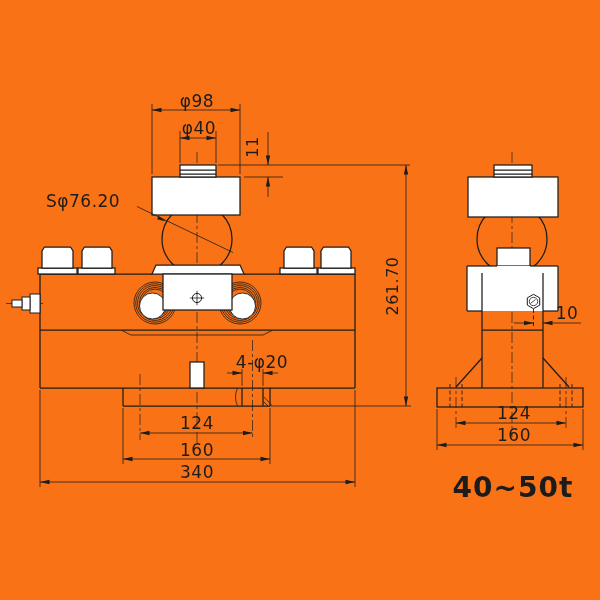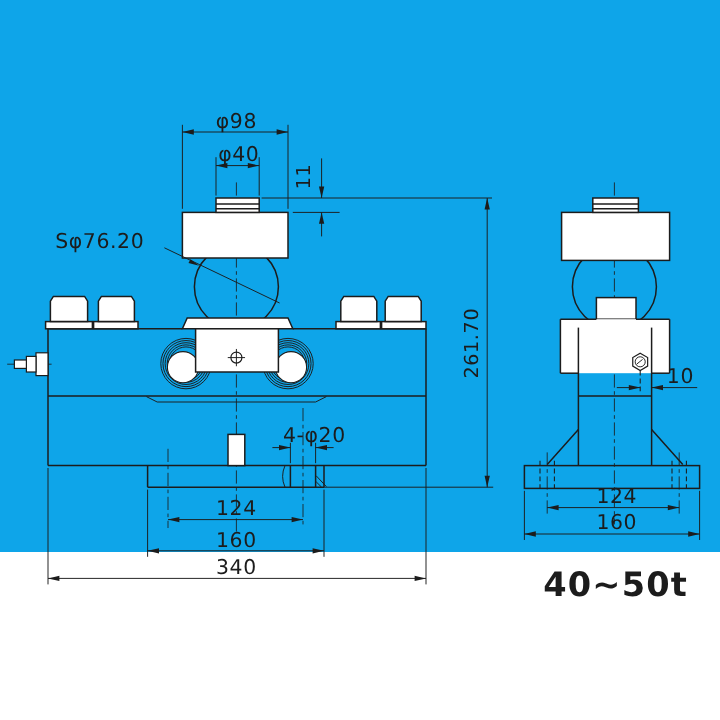--- a/index.html
+++ b/index.html
@@ -1,16 +1,16 @@
 <!DOCTYPE html>
 <html><head>
 <meta charset="utf-8">
 <style>
   html,body{margin:0;padding:0;background:#ffffff;width:600px;height:600px;overflow:hidden;}
-  .drawing-stage{width:600px;height:460px;background:#0ea5e9;}
+  .drawing-stage{width:600px;height:600px;background:#f97316;}
   svg{display:block;font-family:"DejaVu Sans","Liberation Sans",sans-serif;}
   .obj{stroke:#1c1c1c;stroke-width:1.25;fill:none;stroke-linecap:butt;}
   .objf{stroke:#1c1c1c;stroke-width:1.25;fill:#ffffff;}
   .thin{stroke:#1c1c1c;stroke-width:0.8;fill:none;}
   .cline{stroke:#1c1c1c;stroke-width:0.7;fill:none;stroke-dasharray:11 3 3 3;}
   .hdash{stroke:#1c1c1c;stroke-width:0.9;fill:none;stroke-dasharray:4 2.5;}
   .dimtxt{fill:#1c1c1c;font-size:17px;letter-spacing:0.5px;}
   .dimtxt-sm{fill:#1c1c1c;font-size:16px;letter-spacing:0.5px;}
   .captxt{fill:#1c1c1c;font-size:28px;font-weight:bold;letter-spacing:1px;}
   .arrfill{fill:#1c1c1c;stroke:none;}

